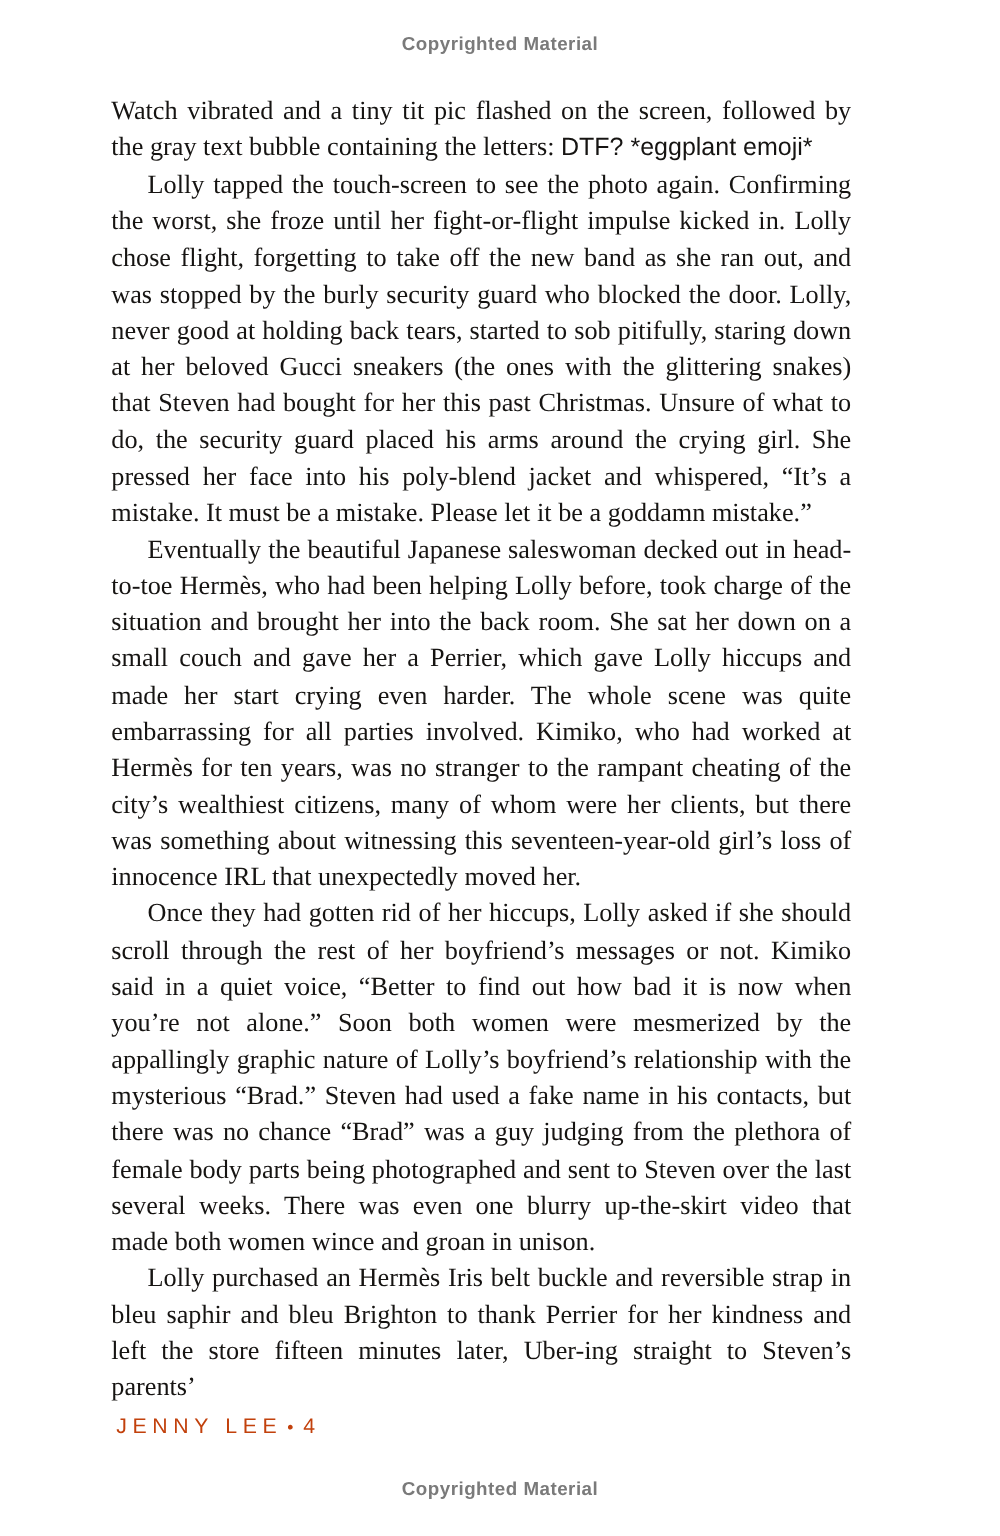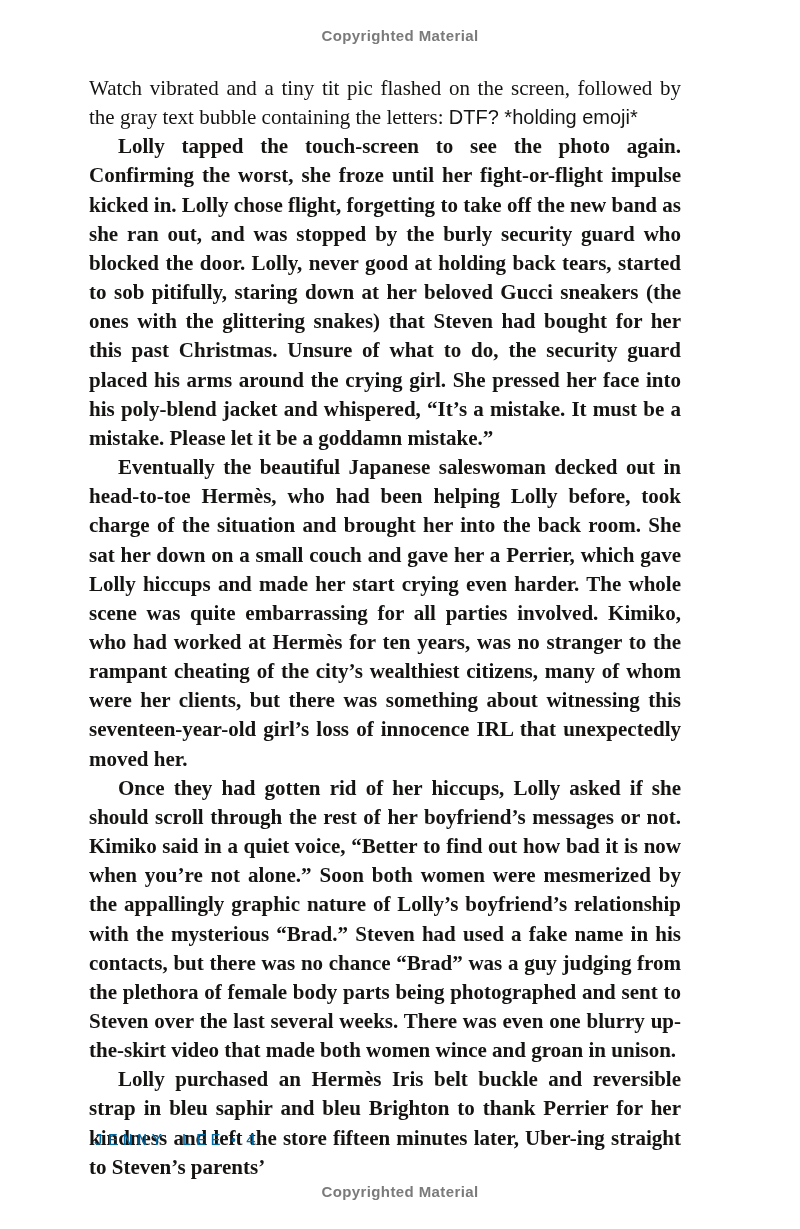--- a/index.html
+++ b/index.html
@@ -37,52 +37,51 @@
     font-size: 21px;
     line-height: 29.15px;
     text-align: justify;
   }
   .body-text p {
     margin: 0;
     padding: 0;
   }
   .body-text p.indent {
     text-indent: 29px;
-    font-weight: bold;
   }
   .sans-inline {
     font-family: "Liberation Sans", sans-serif;
     font-size: 20px;
   }
   .footer {
     position: absolute;
     left: 93px;
     top: 1131px;
-    font-family: Liberation Mono, monospace;
+    font-family: Liberation Sans, sans-serif;
     font-size: 17px;
     letter-spacing: 4.5px;
-    color: #0369a1;
+    color: #c2410c;
     white-space: nowrap;
   }
   .footer .bullet {
     display: inline-block;
     margin: 0 8px 0 4px;
     font-size: 14px;
     letter-spacing: 0;
   }
 </style>
 </head>
 <body>
 
 <div class="page">
 
   <div class="copyright top">Copyrighted Material</div>
 
   <div class="body-text">
-    <p><span>Watch vibrated and a tiny tit pic flashed on the screen, followed by the gray text bubble containing the letters: </span><span class="sans-inline">DTF? *holding emoji*</span></p>
+    <p><span>Watch vibrated and a tiny tit pic flashed on the screen, followed by the gray text bubble containing the letters: </span><span class="sans-inline">DTF? *eggplant emoji*</span></p>
     <p class="indent"><span>Lolly tapped the touch-screen to see the photo again. Confirming the worst, she froze until her fight-or-flight impulse kicked in. Lolly chose flight, forgetting to take off the new band as she ran out, and was stopped by the burly security guard who blocked the door. Lolly, never good at holding back tears, started to sob pitifully, staring down at her beloved Gucci sneakers (the ones with the glittering snakes) that Steven had bought for her this past Christmas. Unsure of what to do, the security guard placed his arms around the crying girl. She pressed her face into his poly-blend jacket and whispered, “It’s a mistake. It must be a mistake. Please let it be a goddamn mistake.”</span></p>
     <p class="indent"><span>Eventually the beautiful Japanese saleswoman decked out in head-to-toe Hermès, who had been helping Lolly before, took charge of the situation and brought her into the back room. She sat her down on a small couch and gave her a Perrier, which gave Lolly hiccups and made her start crying even harder. The whole scene was quite embarrassing for all parties involved. Kimiko, who had worked at Hermès for ten years, was no stranger to the rampant cheating of the city’s wealthiest citizens, many of whom were her clients, but there was something about witnessing this seventeen-year-old girl’s loss of innocence IRL that unexpectedly moved her.</span></p>
     <p class="indent"><span>Once they had gotten rid of her hiccups, Lolly asked if she should scroll through the rest of her boyfriend’s messages or not. Kimiko said in a quiet voice, “Better to find out how bad it is now when you’re not alone.” Soon both women were mesmerized by the appallingly graphic nature of Lolly’s boyfriend’s relationship with the mysterious “Brad.” Steven had used a fake name in his contacts, but there was no chance “Brad” was a guy judging from the plethora of female body parts being photographed and sent to Steven over the last several weeks. There was even one blurry up-the-skirt video that made both women wince and groan in unison.</span></p>
     <p class="indent"><span>Lolly purchased an Hermès Iris belt buckle and reversible strap in bleu saphir and bleu Brighton to thank Perrier for her kindness and left the store fifteen minutes later, Uber-ing straight to Steven’s parents’</span></p>
   </div>
 
   <div class="footer">
     <span>JENNY LEE</span><span class="bullet">•</span><span>4</span>
   </div>
 

